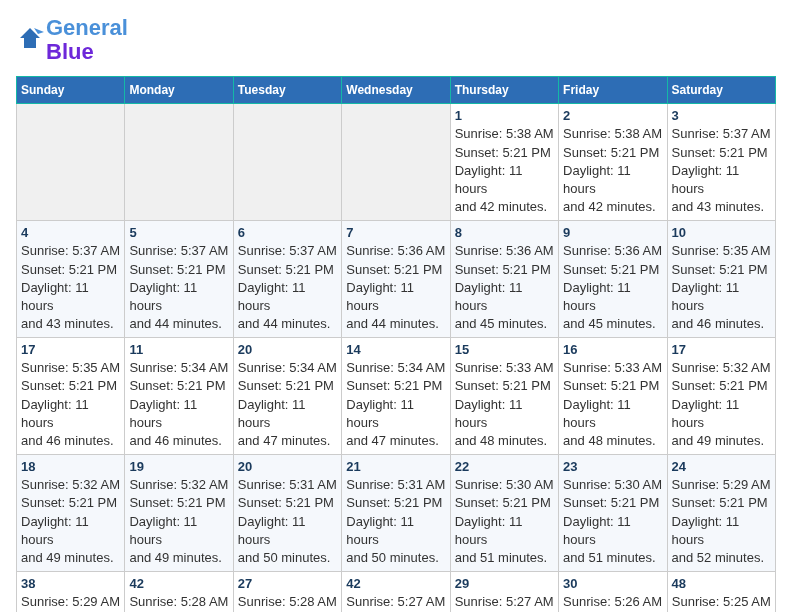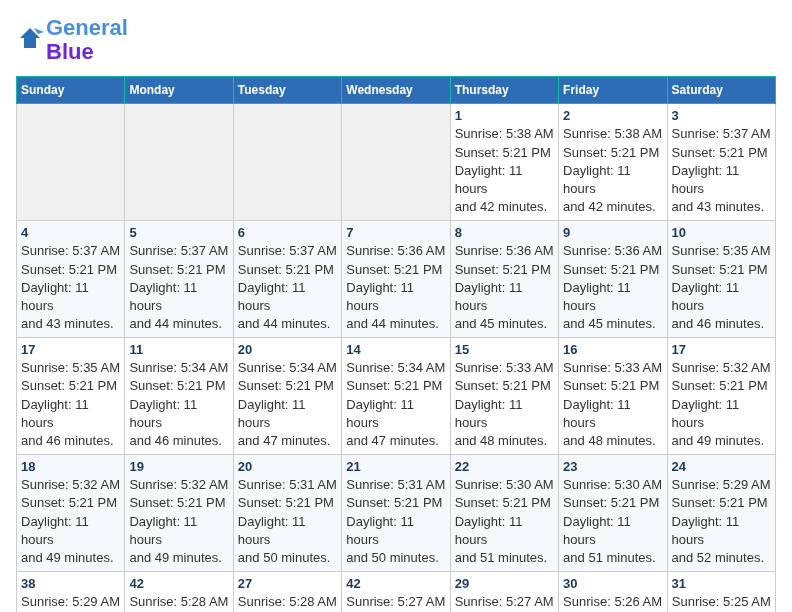--- a/index.html
+++ b/index.html
@@ -342,21 +342,21 @@
 and 54 minutes.</div>
         </td>
         <td>
           <div class="day-num">30</div>
           <div class="day-info" style="white-space: pre-line;">Sunrise: 5:26 AM
 Sunset: 5:21 PM
 Daylight: 11 hours
 and 54 minutes.</div>
         </td>
         <td>
-          <div class="day-num">31</div>
+          <div class="day-num">48</div>
           <div class="day-info" style="white-space: pre-line; text-align: center;">Sunrise: 5:25 AM
 Sunset: 5:21 PM
 Daylight: 11 hours
 and 55 minutes.</div>
         </td>
       </tr>
     </tbody>
 </table>
 
 </body></html>

